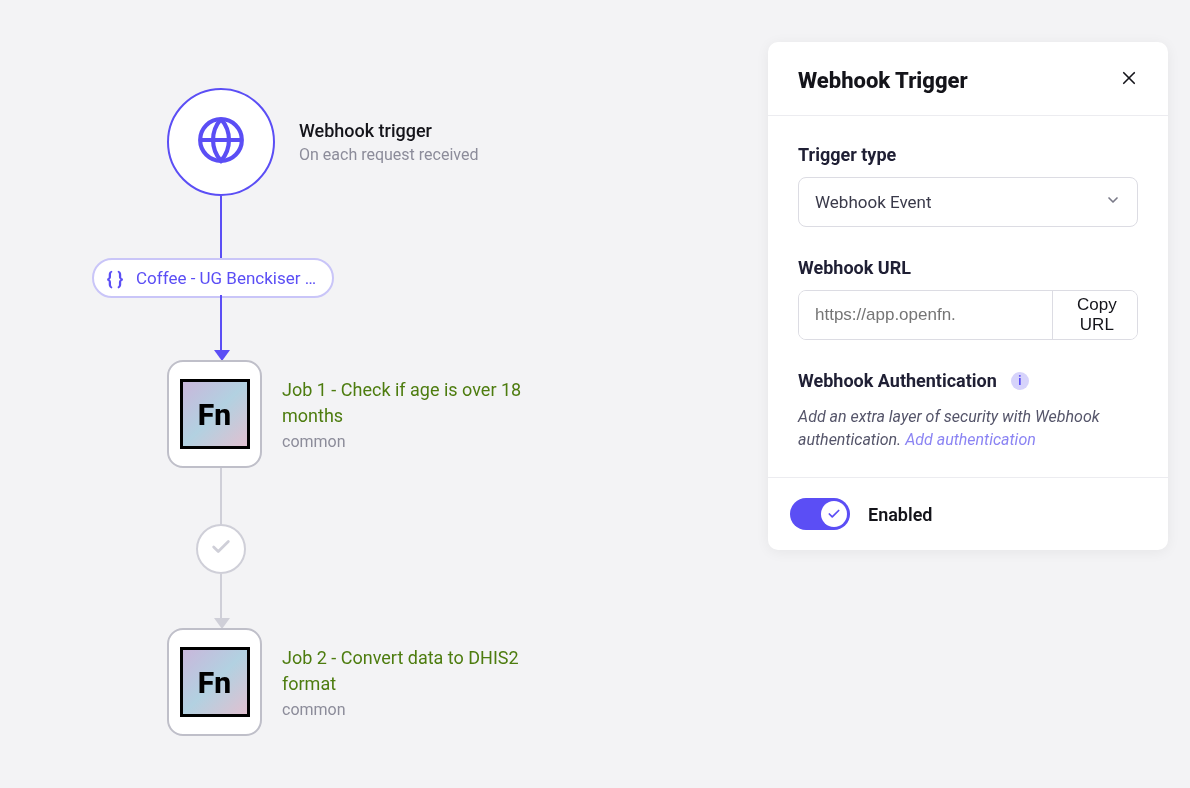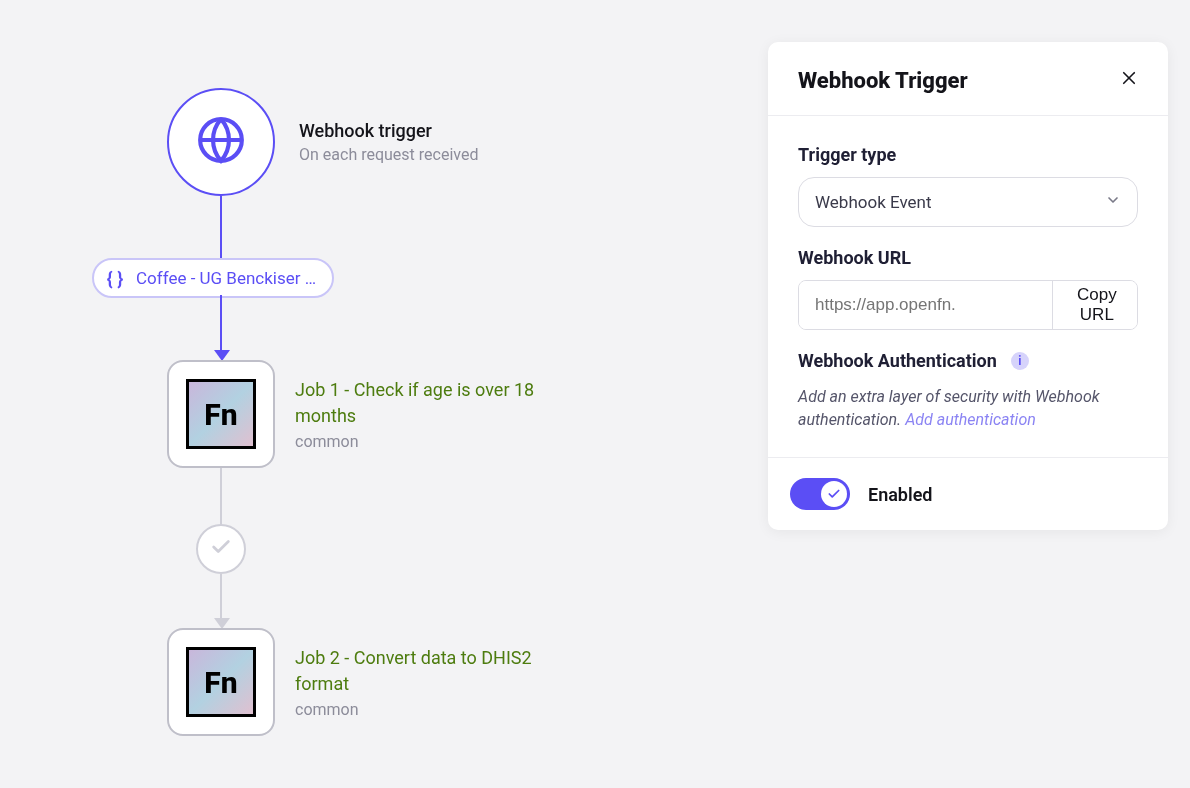--- a/index.html
+++ b/index.html
@@ -83,21 +83,21 @@
   .job-node {
     position: absolute;
     display: flex;
     align-items: center;
     gap: 20px;
   }
   .job1 { left: 167px; top: 360px; }
   .job2 { left: 167px; top: 628px; }
 
   .job-tile {
-    width: 108px; height: 108px;
+    width: 95px; height: 108px;
     background: #fff;
     border: 2px solid #bfbfc9;
     border-radius: 16px;
     display: flex; align-items: center; justify-content: center;
   }
   .fn-badge {
     width: 70px; height: 70px;
     border: 3px solid #000;
     background: linear-gradient(135deg, #c9b7db 0%, #b2d1e1 50%, #e0c0d0 100%);
     display: flex; align-items: center; justify-content: center;
@@ -165,21 +165,21 @@
   }
   .panel-body {
     padding: 28px 30px 26px;
   }
   .section-label {
     font-size: 18px; font-weight: 700; color: #1f1f34; margin-bottom: 12px;
   }
   .select {
     width: 100%;
     border: 1px solid #dcdce3;
-    border-radius: 16px;
+    border-radius: 8px;
     padding: 14px 16px;
     font-size: 17px; color: #3a3a4a;
     display: flex; justify-content: space-between; align-items: center;
     cursor: pointer;
     background: #fff;
   }
   .chevron {
     color: #7a7a88;
   }
   .url-row {
@@ -243,21 +243,21 @@
     right: 3px; top: 3px;
     width: 26px; height: 26px;
     background: #fff;
     border-radius: 50%;
     display: flex; align-items: center; justify-content: center;
   }
   .enabled-text {
     font-size: 18px; font-weight: 600; color: #14141a;
   }
 
-  .gap-sec { margin-top: 20px; }
+  .gap-sec { margin-top: 30px; }
 </style>
 </head>
 <body>
 
 <div class="canvas">
 
   <div class="trigger-node">
     <div class="trigger-circle">
       <span>
         <svg width="50" height="50" viewBox="0 0 24 24" fill="none" stroke="#5b4ef5" stroke-width="2">

